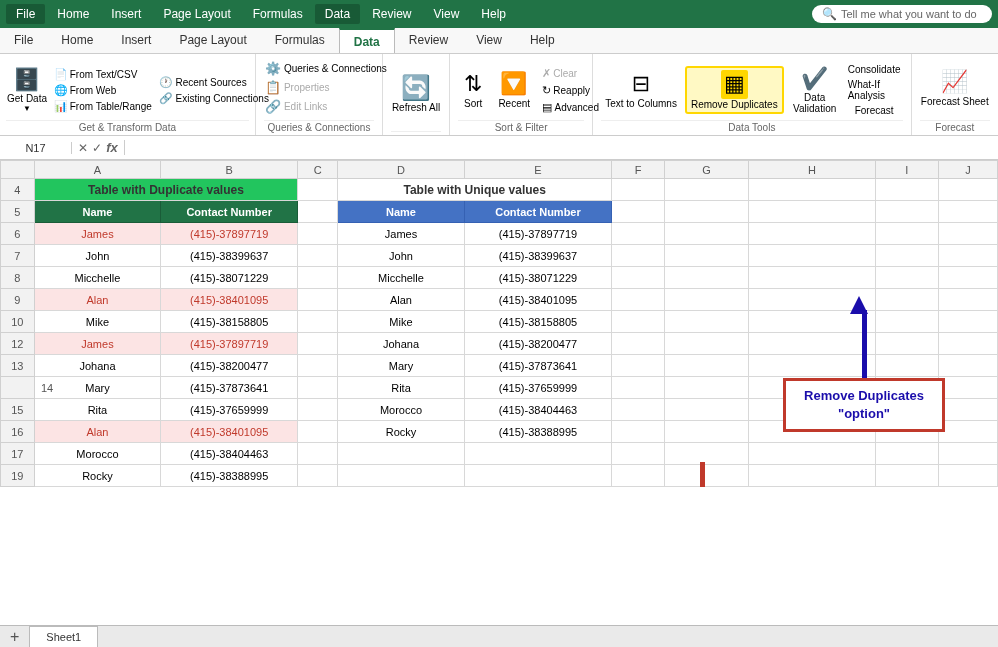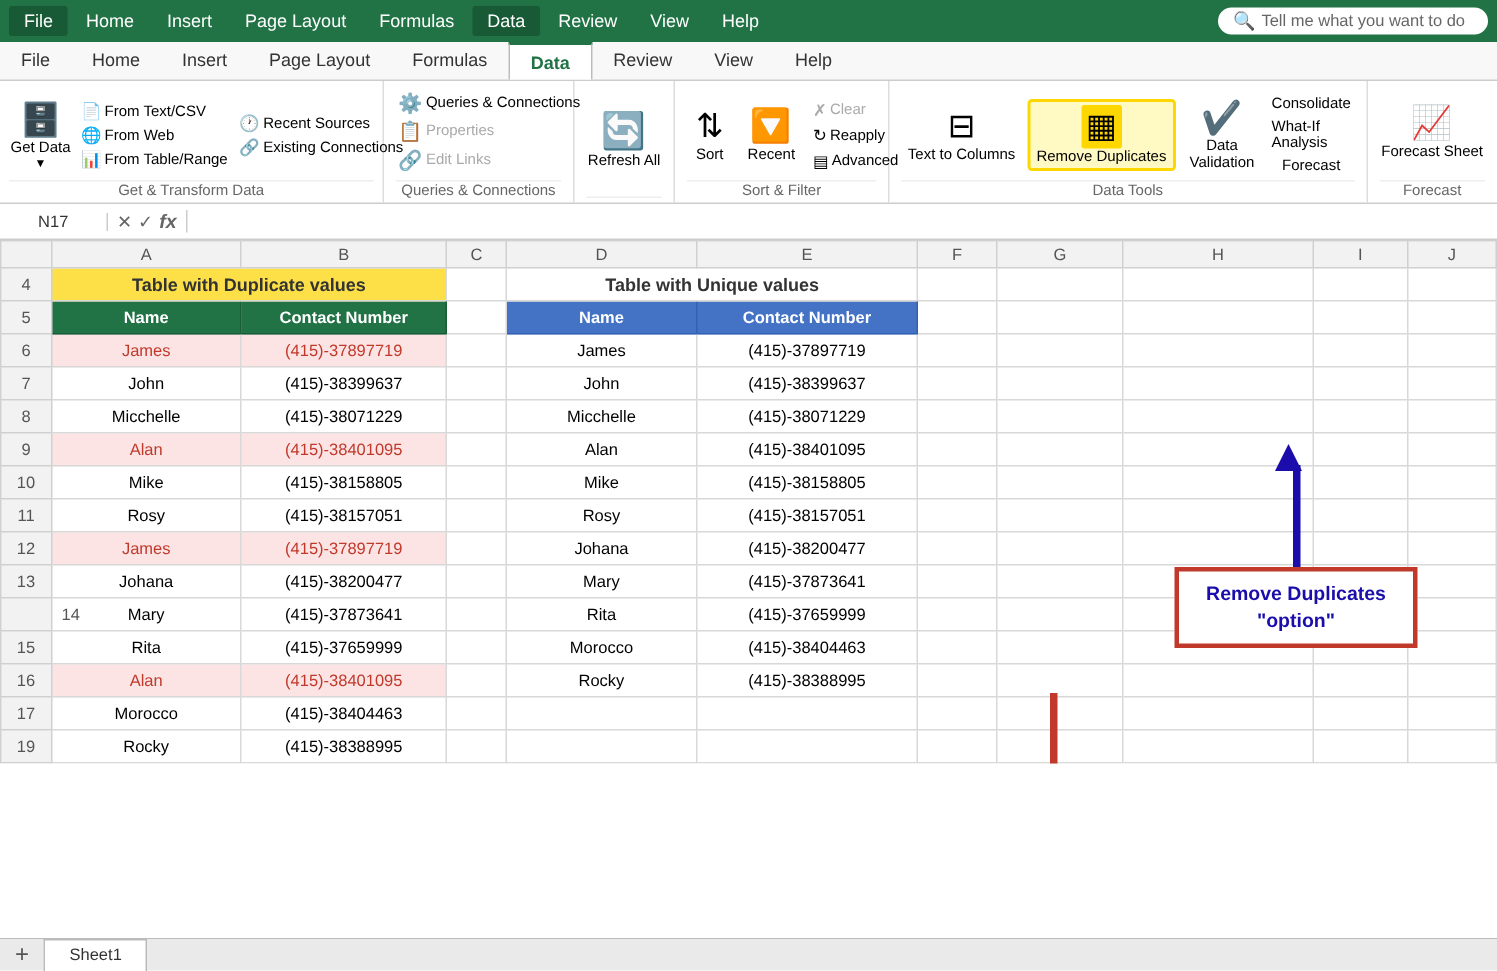--- a/index.html
+++ b/index.html
@@ -202,21 +202,21 @@
         <th data-name="col-header-G" style="background:#f2f2f2; border:1px solid #d0d0d0; font-size:11px; color:#555; text-align:center; font-weight:normal; height:18px;">G</th>
         <th data-name="col-header-H" style="background:#f2f2f2; border:1px solid #d0d0d0; font-size:11px; color:#555; text-align:center; font-weight:normal; height:18px;">H</th>
         <th data-name="col-header-I" style="background:#f2f2f2; border:1px solid #d0d0d0; font-size:11px; color:#555; text-align:center; font-weight:normal; height:18px;">I</th>
         <th data-name="col-header-J" style="background:#f2f2f2; border:1px solid #d0d0d0; font-size:11px; color:#555; text-align:center; font-weight:normal; height:18px;">J</th>
       </tr>
     </thead>
     <tbody>
 
       <tr data-name="table-row">
         <td data-name="row-header-4" style="background:#f2f2f2; border:1px solid #d0d0d0; font-size:11px; color:#555; text-align:center; height:22px;">4</td>
-        <td colspan="2" data-name="cell-A4" style="border:1px solid #d8d8d8; font-size:12px; font-weight:bold; text-align:center; color:#333; height:22px; background:#fde047;">Table with Duplicate values</td>
+        <td colspan="2" data-name="cell-A4" style="border:1px solid #d8d8d8; font-size:12px; font-weight:bold; text-align:center; color:#333; height:22px; background:#22c55e;">Table with Duplicate values</td>
         <td data-name="cell-C4" style="border:1px solid #d8d8d8; background:#fff; height:22px;"></td>
         <td colspan="2" data-name="cell-D4" style="border:1px solid #d8d8d8; font-size:12px; font-weight:bold; text-align:center; color:#333; height:22px; background:#fff;">Table with Unique values</td>
         <td data-name="cell-F4" style="border:1px solid #d8d8d8; background:#fff; height:22px;"></td>
         <td data-name="cell-G4" style="border:1px solid #d8d8d8; background:#fff; height:22px;"></td>
         <td data-name="cell-H4" style="border:1px solid #d8d8d8; background:#fff; height:22px;"></td>
         <td data-name="cell-I4" style="border:1px solid #d8d8d8; background:#fff; height:22px;"></td>
         <td data-name="cell-J4" style="border:1px solid #d8d8d8; background:#fff; height:22px;"></td>
       </tr>
 
       <tr data-name="table-row">
@@ -296,33 +296,20 @@
         <td style="border:1px solid #d8d8d8; background:#fff; height:22px;"></td>
         <td data-name="cell-D10" style="text-align:center; border:1px solid #d8d8d8; font-size:11px; height:22px; background:#fff;">Mike</td>
         <td data-name="cell-E10" style="text-align:center; border:1px solid #d8d8d8; font-size:11px; height:22px; background:#fff;">(415)-38158805</td>
         <td style="border:1px solid #d8d8d8; background:#fff; height:22px;"></td>
         <td style="border:1px solid #d8d8d8; background:#fff; height:22px;"></td>
         <td style="border:1px solid #d8d8d8; background:#fff; height:22px;"></td>
         <td style="border:1px solid #d8d8d8; background:#fff; height:22px;"></td>
         <td style="border:1px solid #d8d8d8; background:#fff; height:22px;"></td>
       </tr>
 
-      <tr data-name="table-row">
-        <td data-name="row-header-11" style="background:#f2f2f2; border:1px solid #d0d0d0; font-size:11px; color:#555; text-align:center; height:22px;">11</td>
-        <td data-name="cell-A11" style="text-align:center; border:1px solid #d8d8d8; font-size:11px; height:22px; background:#fff;">Rosy</td>
-        <td data-name="cell-B11" style="text-align:center; border:1px solid #d8d8d8; font-size:11px; height:22px; background:#fff;">(415)-38157051</td>
-        <td style="border:1px solid #d8d8d8; background:#fff; height:22px;"></td>
-        <td data-name="cell-D11" style="text-align:center; border:1px solid #d8d8d8; font-size:11px; height:22px; background:#fff;">Rosy</td>
-        <td data-name="cell-E11" style="text-align:center; border:1px solid #d8d8d8; font-size:11px; height:22px; background:#fff;">(415)-38157051</td>
-        <td style="border:1px solid #d8d8d8; background:#fff; height:22px;"></td>
-        <td style="border:1px solid #d8d8d8; background:#fff; height:22px;"></td>
-        <td style="border:1px solid #d8d8d8; background:#fff; height:22px;"></td>
-        <td style="border:1px solid #d8d8d8; background:#fff; height:22px;"></td>
-        <td style="border:1px solid #d8d8d8; background:#fff; height:22px;"></td>
-      </tr>
 
       <tr data-name="table-row">
         <td data-name="row-header-12" style="background:#f2f2f2; border:1px solid #d0d0d0; font-size:11px; color:#555; text-align:center; height:22px;">12</td>
         <td data-name="cell-A12" style="background:#fce4e4; color:#c0392b; text-align:center; border:1px solid #d8d8d8; font-size:11px; height:22px;">James</td>
         <td data-name="cell-B12" style="background:#fce4e4; color:#c0392b; text-align:center; border:1px solid #d8d8d8; font-size:11px; height:22px;">(415)-37897719</td>
         <td style="border:1px solid #d8d8d8; background:#fff; height:22px;"></td>
         <td data-name="cell-D12" style="text-align:center; border:1px solid #d8d8d8; font-size:11px; height:22px; background:#fff;">Johana</td>
         <td data-name="cell-E12" style="text-align:center; border:1px solid #d8d8d8; font-size:11px; height:22px; background:#fff;">(415)-38200477</td>
         <td style="border:1px solid #d8d8d8; background:#fff; height:22px;"></td>
         <td style="border:1px solid #d8d8d8; background:#fff; height:22px;"></td>

